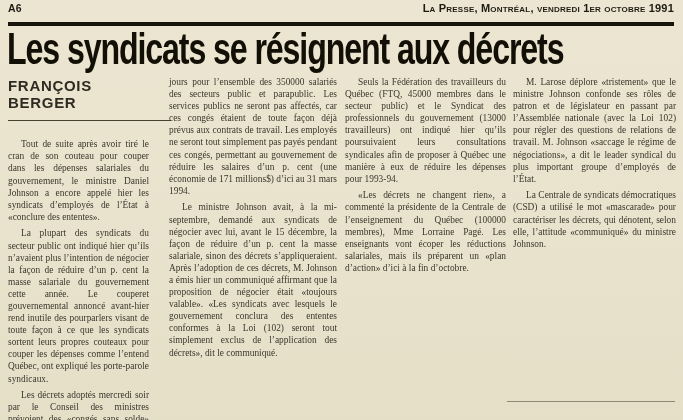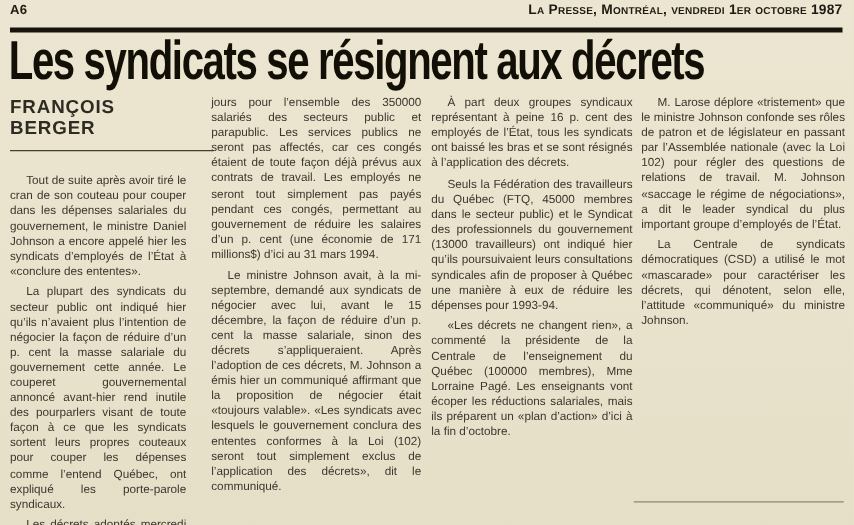--- a/index.html
+++ b/index.html
@@ -48,35 +48,36 @@
   }
   .byline-rule{
     height:1.3px;background:#45412f;margin-top:9px;width:163px;
   }
   .col-1 .body-block{margin-top:17px;}
   .col p{
     margin:0 0 4.5px 0;
     font-size:9.4px;line-height:12.1px;
     text-align:justify;text-indent:13px;
     color:#3a372d;
+    font-family:Liberation Serif, serif;
   }
   .col p.cont{text-indent:0;}
   .bottom-right-rule{
     position:absolute;left:507px;width:168px;top:401px;height:1px;
     background:rgba(70,64,48,.55);
   }
 </style>
 </head>
 <body>
 
 <div class="page">
 
   <div class="header-row">
     <span class="page-label">A6</span>
-    <span class="masthead">La Presse, Montréal, vendredi 1er octobre 1987</span>
+    <span class="masthead">La Presse, Montréal, vendredi 1er octobre 1991</span>
   </div>
 
   <div class="top-rule"></div>
 
   <h1 class="headline">Les syndicats se résignent aux décrets</h1>
 
   <div class="columns">
 
     <div class="col col-1">
       <div class="byline">FRANÇOIS BERGER</div>
@@ -87,21 +88,20 @@
         <p>Les décrets adoptés mercredi soir par le Conseil des ministres prévoient des «congés sans solde» (en fait, des mises à pied) de deux à trois</p>
       </div>
     </div>
 
     <div class="col col-2">
       <p class="cont">jours pour l’ensemble des 350000 salariés des secteurs public et parapublic. Les services publics ne seront pas affectés, car ces congés étaient de toute façon déjà prévus aux contrats de travail. Les employés ne seront tout simplement pas payés pendant ces congés, permettant au gouvernement de réduire les salaires d’un p. cent (une économie de 171 millions$) d’ici au 31 mars 1994.</p>
       <p>Le ministre Johnson avait, à la mi-septembre, demandé aux syndicats de négocier avec lui, avant le 15 décembre, la façon de réduire d’un p. cent la masse salariale, sinon des décrets s’appliqueraient. Après l’adoption de ces décrets, M. Johnson a émis hier un communiqué affirmant que la proposition de négocier était «toujours valable». «Les syndicats avec lesquels le gouvernement conclura des ententes conformes à la Loi (102) seront tout simplement exclus de l’application des décrets», dit le communiqué.</p>
     </div>
 
     <div class="col col-3">
-      <p>À part deux groupes syndicaux représentant à peine 16 p. cent des employés de l’État, tous les syndicats ont baissé les bras et se sont résignés à l’application des décrets.</p>
       <p>Seuls la Fédération des travailleurs du Québec (FTQ, 45000 membres dans le secteur public) et le Syndicat des professionnels du gouvernement (13000 travailleurs) ont indiqué hier qu’ils poursuivaient leurs consultations syndicales afin de proposer à Québec une manière à eux de réduire les dépenses pour 1993-94.</p>
       <p>«Les décrets ne changent rien», a commenté la présidente de la Centrale de l’enseignement du Québec (100000 membres), Mme Lorraine Pagé. Les enseignants vont écoper les réductions salariales, mais ils préparent un «plan d’action» d’ici à la fin d’octobre.</p>
     </div>
 
     <div class="col col-4">
       <p>M. Larose déplore «tristement» que le ministre Johnson confonde ses rôles de patron et de législateur en passant par l’Assemblée nationale (avec la Loi 102) pour régler des questions de relations de travail. M. Johnson «saccage le régime de négociations», a dit le leader syndical du plus important groupe d’employés de l’État.</p>
       <p>La Centrale de syndicats démocratiques (CSD) a utilisé le mot «mascarade» pour caractériser les décrets, qui dénotent, selon elle, l’attitude «communiqué» du ministre Johnson.</p>
     </div>
 
   </div>

